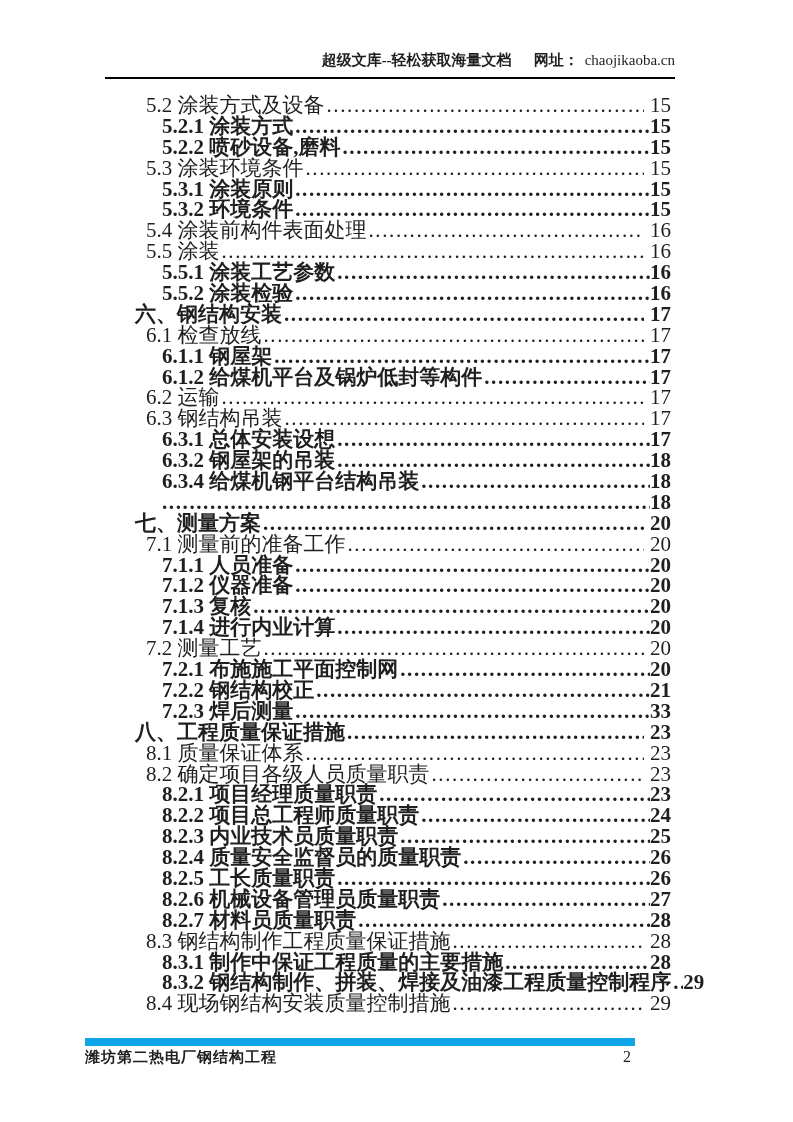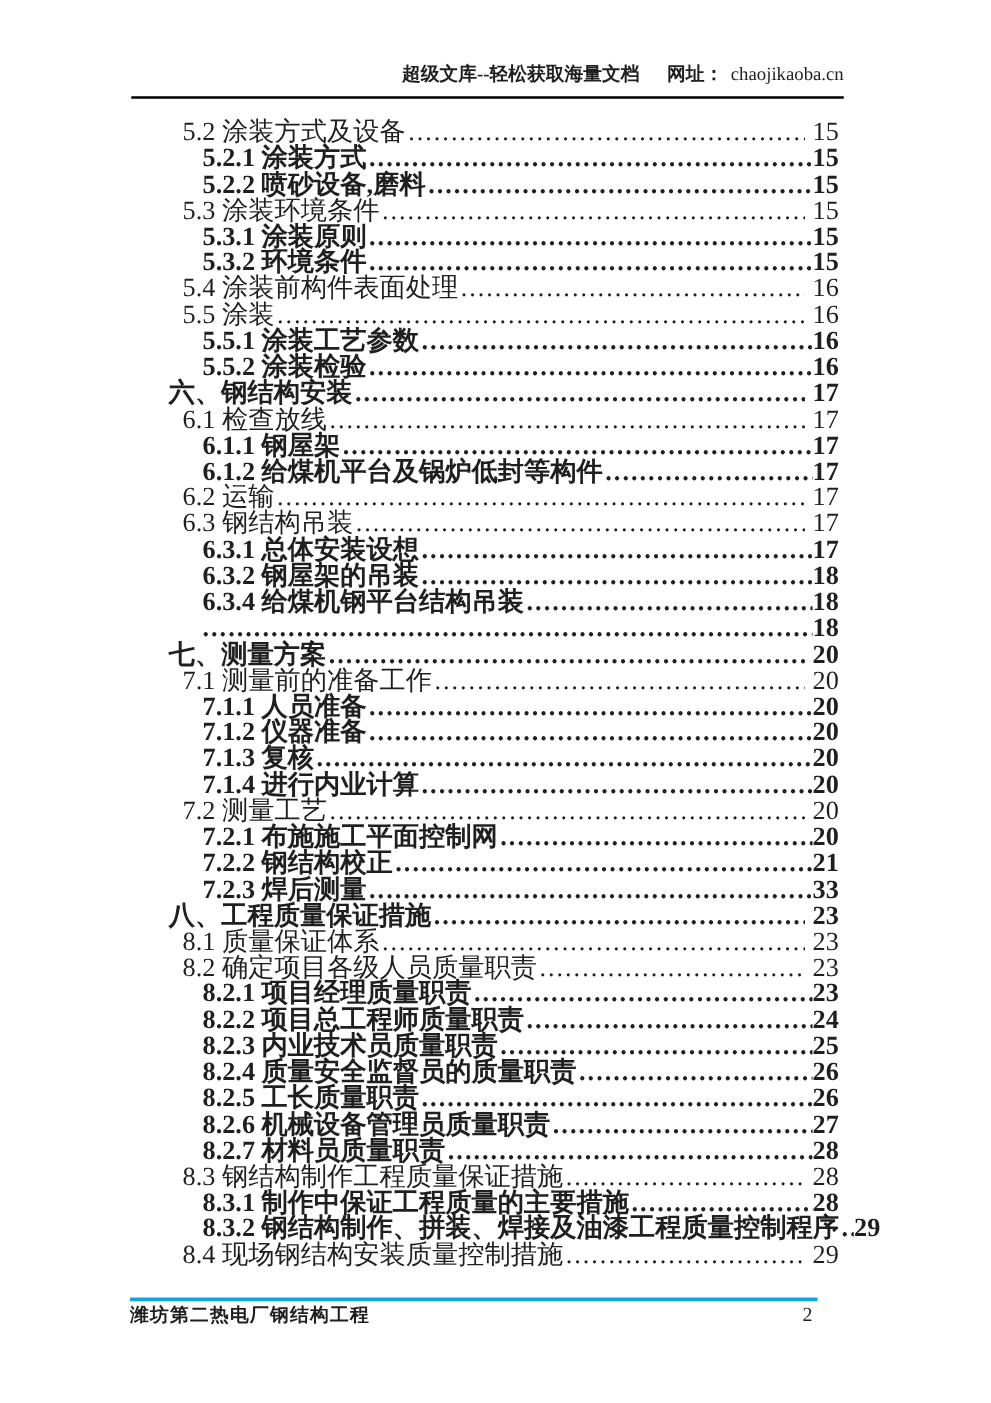--- a/index.html
+++ b/index.html
@@ -69,23 +69,23 @@
     min-width: 22px;
     text-align: left;
   }
   .toc-row.lvl1 .toc-page,
   .toc-row.lvl2 .toc-page { padding-left: 6px; }
 
   
   .footer {
     position: absolute;
     top: 1038px;
-    left: 104px;
+    left: 85px;
     width: 550px;
-    border-top: 3px solid #0ea5e9;
+    border-top: 8px solid #0ea5e9;
   }
   .footer-content {
     display: flex;
     justify-content: space-between;
     align-items: baseline;
     padding-top: 2px;
   }
   .footer-project {
     font-size: 15px;
     font-weight: bold;

